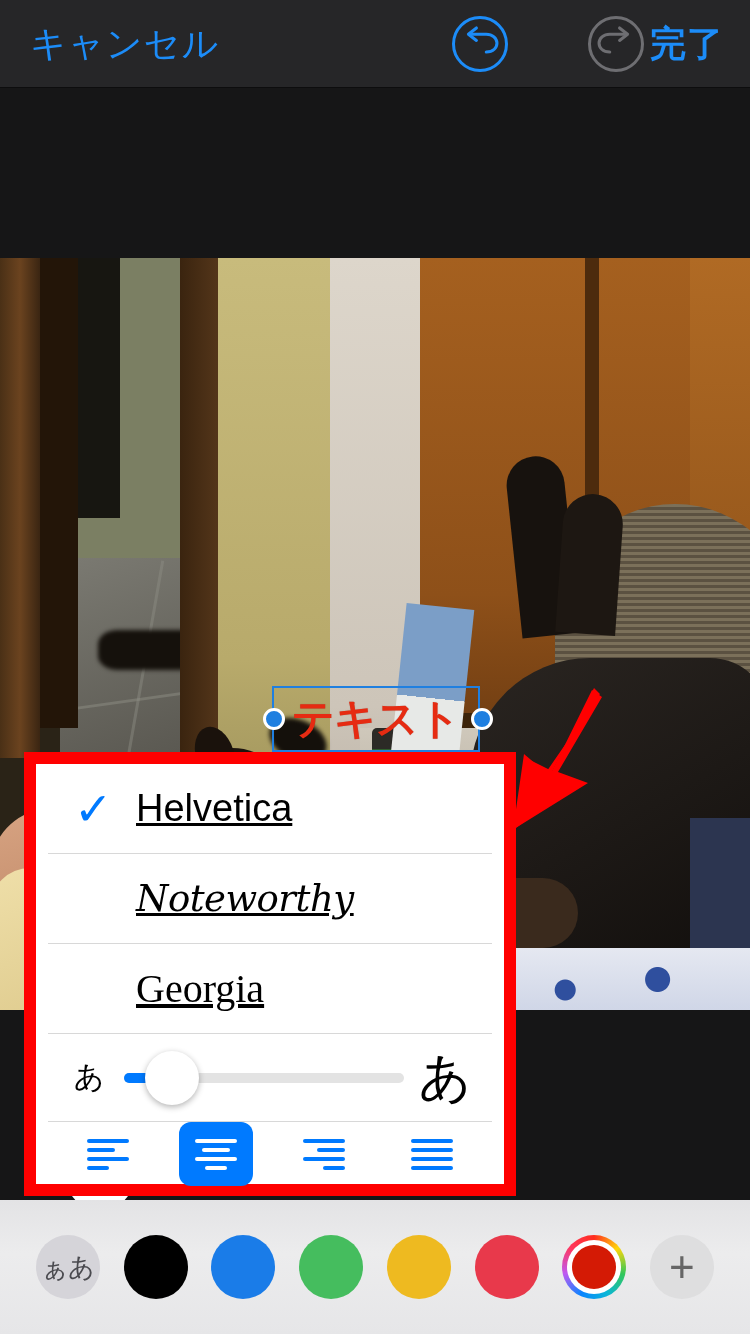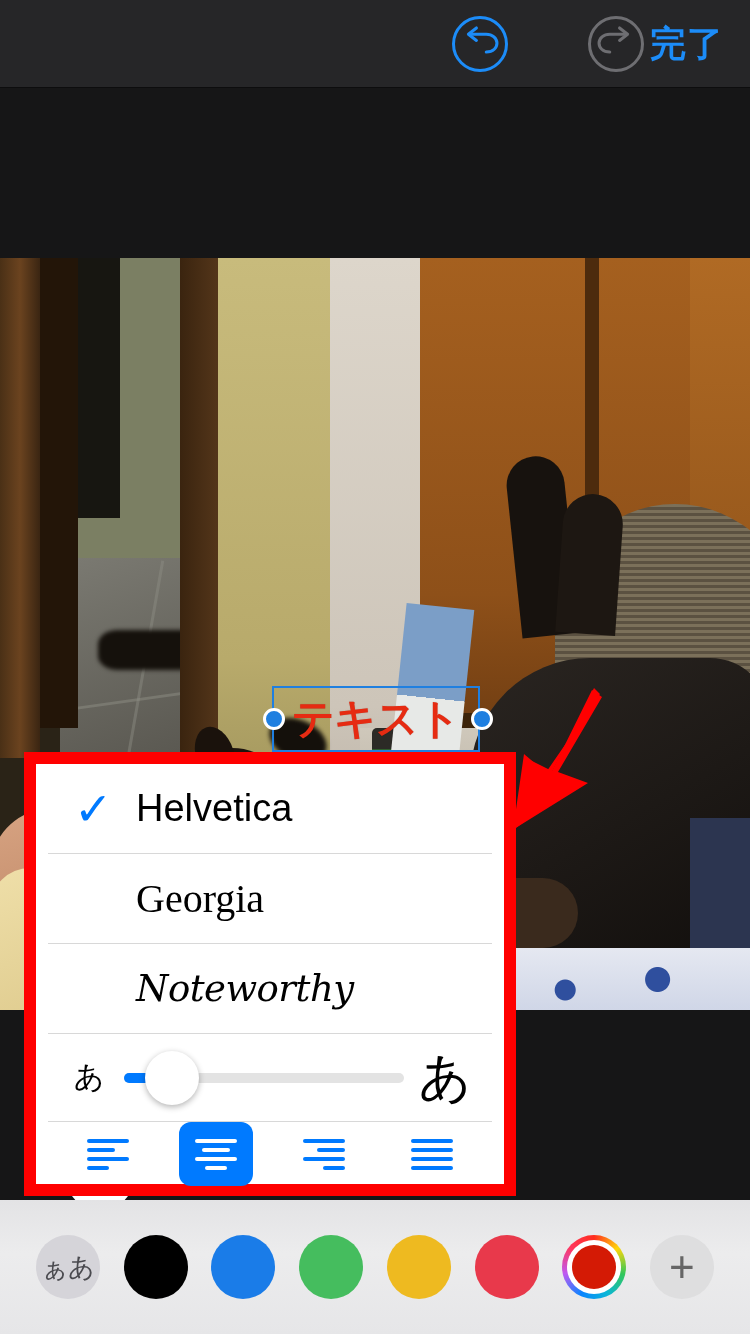--- a/index.html
+++ b/index.html
@@ -200,21 +200,21 @@
     flex: 0 0 90px;
     display: flex; align-items: center;
     padding-left: 26px;
     border-bottom: 1px solid #d8d8d8;
     margin: 0 12px 0 12px;
   }
   .font-check {
     width: 62px; flex: 0 0 62px;
     color: #007aff; font-size: 46px; font-weight: 300; line-height: 1;
   }
-  .font-name { font-size: 38px; color: #000; }
+  .font-name { font-size: 38px; color: #000; text-decoration: underline; }
   .font-helvetica  { font-family: "Liberation Sans", sans-serif; }
   .font-georgia    { font-family: "Liberation Serif", serif; font-size: 40px; }
   .font-noteworthy { font-family: "DejaVu Serif", serif; font-style: italic; font-size: 37px;
                      letter-spacing: -.5px; }
 
   #slider-row {
     flex: 0 0 88px;
     display: flex; align-items: center;
     padding: 0 14px;
     border-bottom: 1px solid #d8d8d8;
@@ -288,20 +288,21 @@
     background: #dededf; display: flex; align-items: center; justify-content: center;
     color: #666; font-size: 44px; font-weight: 300; line-height: 0.8;
   }
 </style>
 </head>
 <body>
 
 <div id="screen">
 
   <div id="navbar">
+    <div id="nav-cancel">キャンセル</div>
 
     <div id="nav-undo" class="nav-circle-btn">
       <span>
         <svg viewBox="0 0 56 56" aria-hidden="true">
           <path d="M35 37 c8 0 12-5 12-10 s-5-10-12-10 H18" fill="none" stroke="#1c8cf8" stroke-width="3.4" stroke-linecap="round"></path>
           <path d="M24 10 L15 17 L24 24" fill="none" stroke="#1c8cf8" stroke-width="3.4" stroke-linecap="round" stroke-linejoin="round"></path>
         </svg>
       </span>
     </div>
 
@@ -378,26 +379,26 @@
   <div id="popover-highlight">
     <div id="popover">
 
       <div class="font-row">
         <span class="font-check">✓</span>
         <span class="font-name font-helvetica">Helvetica</span>
       </div>
 
       <div class="font-row">
         <span class="font-check"></span>
-        <span class="font-name font-georgia">Georgia</span>
+        <span class="font-name font-noteworthy">Noteworthy</span>
       </div>
 
       <div class="font-row">
         <span class="font-check"></span>
-        <span class="font-name font-noteworthy">Noteworthy</span>
+        <span class="font-name font-georgia">Georgia</span>
       </div>
 
       <div id="slider-row">
         <span class="size-glyph-small">あ</span>
         <div id="slider-track">
           <div id="slider-fill"></div>
           <div id="slider-thumb"></div>
         </div>
         <span class="size-glyph-large">あ</span>
       </div>

